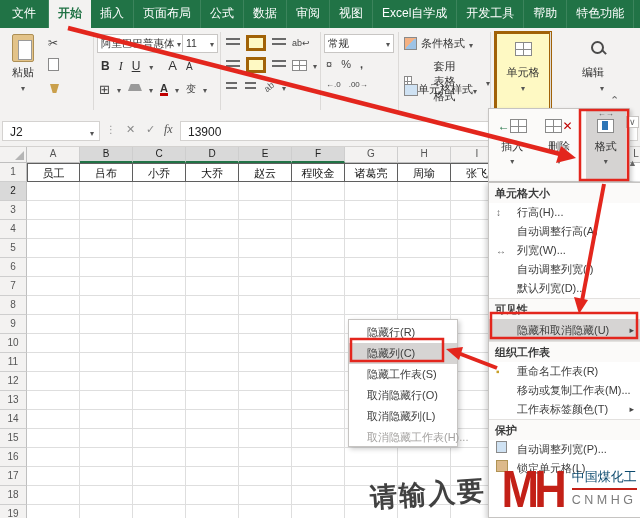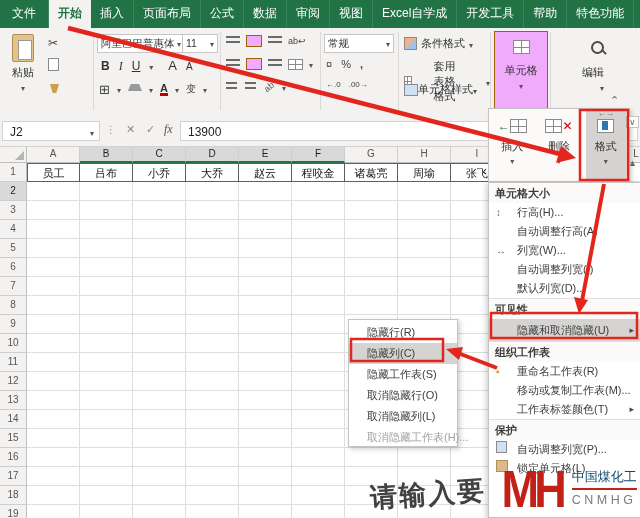--- a/index.html
+++ b/index.html
@@ -22,21 +22,21 @@
   .bars{display:inline-block;width:14px;height:10px;background:repeating-linear-gradient(to bottom,#6a6a6a 0 2px,transparent 2px 5px);}
   .minigrid{display:inline-block;width:15px;height:12px;border:1px solid #8a8a8a;background:
     linear-gradient(#8a8a8a,#8a8a8a) 50% 0/1px 100% no-repeat,
     linear-gradient(#8a8a8a,#8a8a8a) 0 50%/100% 1px no-repeat,#fff;position:relative;}
   .clipicon{display:inline-block;width:20px;height:26px;background:#e3c389;border:1px solid #ad8f55;border-radius:2px;position:relative;}
   .clipicon::after{content:"";position:absolute;left:5px;top:5px;width:12px;height:18px;background:#fff;border:1px solid #9a9a9a;}
   .search-ic{display:inline-block;width:9px;height:9px;border:2px solid #4a4a4a;border-radius:50%;position:relative;}
   .search-ic::after{content:"";position:absolute;left:8px;top:8px;width:6px;height:2px;background:#4a4a4a;transform:rotate(45deg);}
   .fillic{display:inline-block;width:14px;height:10px;background:#9a9a9a;clip-path:polygon(20% 0,80% 0,100% 70%,0 70%);box-shadow:0 12px 0 -9px #ffd800;}
   .fcolor{font-size:11px;font-weight:bold;color:#333;border-bottom:3px solid #c00000;line-height:10px;}
-  .hl{background:#f0abfc;border:1px solid #a16207;}
+  .hl{background:#fef9c3;border:3px solid #a16207;}
   
   #fbar{left:0;top:118px;width:640px;height:28px;background:#f3f2f1;border-bottom:1px solid #d4d2d0;z-index:2;}
   .fbox{background:#fff;border:1px solid #d4d2d0;}
   
   #sheet{left:0;top:146px;width:640px;height:372px;background:#fff;z-index:1;}
   #gridlines{left:27px;top:17px;right:0;bottom:0;background:
     repeating-linear-gradient(to right,transparent 0 52px,#dedede 52px 53px),
     repeating-linear-gradient(to bottom,transparent 0 18px,#dedede 18px 19px);}
   #colheads{left:0;top:0;height:17px;display:flex;}
   .ch{width:53px;height:17px;box-sizing:border-box;border-right:1px solid #cecece;border-bottom:1px solid #bfbfbf;

